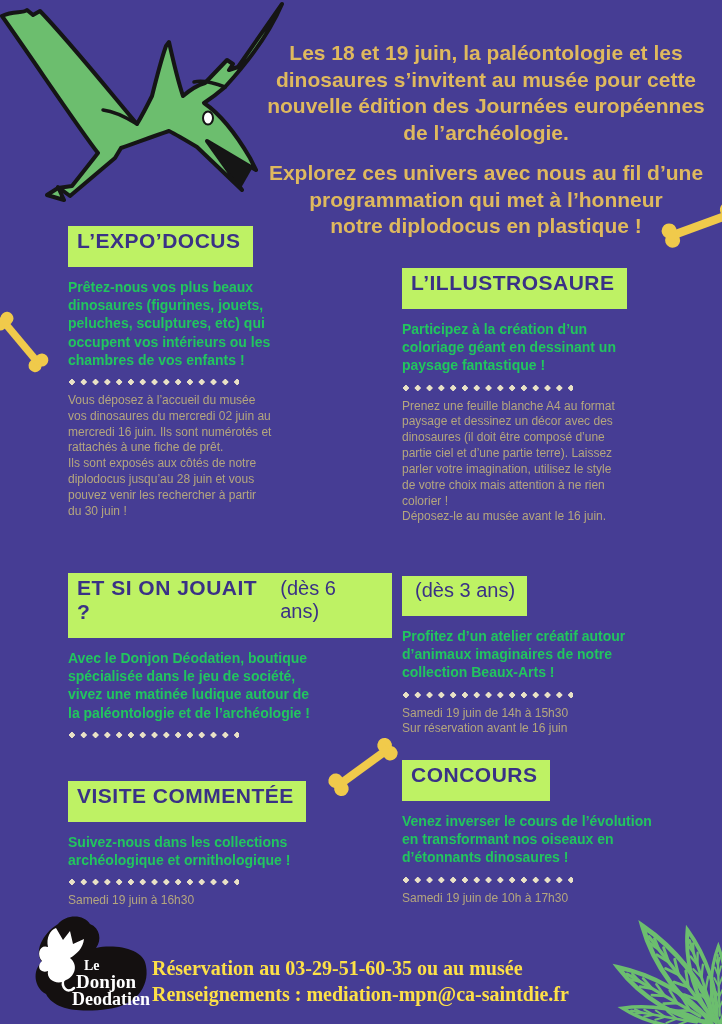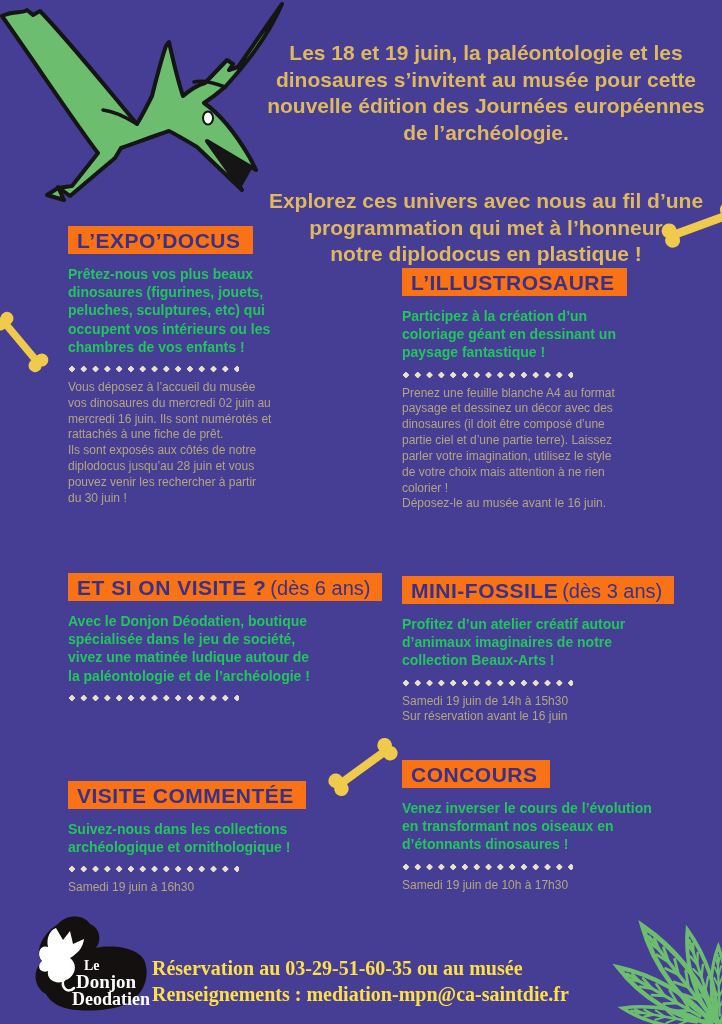--- a/index.html
+++ b/index.html
@@ -21,26 +21,26 @@
     font-size:21px;
     line-height:1.27;
     color:#DFB95E;
     white-space:pre-line;
   }
   
   .section{position:absolute;}
   .badge{
     display:inline-flex;
     align-items:baseline;
-    background:#f97316;
+    background:#bef264;
     color:#3A3186;
     font-weight:bold;
     font-size:21px;
     letter-spacing:.5px;
-    padding:3px 12px 1px 9px;
+    padding:3px 12px 14px 9px;
   }
   .badge-age{font-weight:normal;letter-spacing:0;margin-left:4px;font-size:20px;}
   .badge-age:empty{display:none;}
   .lead{
     margin-top:11px;
     color:#22c55e;
     font-weight:bold;
     font-size:14px;
     line-height:1.3;
     white-space:pre-line;
@@ -102,21 +102,21 @@
     <path d="M206,140 L253,167 L241,188 Z" fill="#151515"></path>
     <ellipse cx="208" cy="118" rx="5" ry="6.5" fill="#ffffff" stroke="#151515" stroke-width="2"></ellipse>
     <path d="M137,124 C124,116 112,111 103,110" stroke="#151515" stroke-width="3.5" fill="none" stroke-linecap="round"></path>
     <path d="M225,87 C212,82 202,80 194,82" stroke="#151515" stroke-width="3.5" fill="none" stroke-linecap="round"></path>
   </svg>
 
   <div class="intro-para" style="left:250px;top:40px;">Les 18 et 19 juin, la paléontologie et les
 dinosaures s’invitent au musée pour cette
 nouvelle édition des Journées européennes
 de l’archéologie.</div>
-  <div class="intro-para" style="left:250px;top:188px;">Explorez ces univers avec nous au fil d’une
+  <div class="intro-para" style="left:250px;top:160px;">Explorez ces univers avec nous au fil d’une
 programmation qui met à l’honneur
 notre diplodocus en plastique !</div>
 
   <svg class="bone" style="left:660px;top:212px;width:80px;height:26px;transform:rotate(-20deg);" viewBox="0 0 80 26" aria-hidden="true">
     <g fill="#F0CA4B">
         <circle cx="9" cy="8" r="7.5"></circle>
         <circle cx="9" cy="18" r="7.5"></circle>
         <circle cx="71" cy="8" r="7.5"></circle>
         <circle cx="71" cy="18" r="7.5"></circle>
         <rect x="8" y="9" width="64" height="8.5"></rect>
@@ -157,21 +157,21 @@
 mercredi 16 juin. Ils sont numérotés et
 rattachés à une fiche de prêt.
 Ils sont exposés aux côtés de notre
 diplodocus jusqu’au 28 juin et vous
 pouvez venir les rechercher à partir
 du 30 juin !</div>
   </div>
 
   <div class="section" style="left:68px;top:573px;width:324px;">
     <div class="badge">
-      <span>ET SI ON VISITE ?</span>
+      <span>ET SI ON JOUAIT ?</span>
       <span class="badge-age">(dès 6 ans)</span>
     </div>
     <div class="lead">Avec le Donjon Déodatien, boutique
 spécialisée dans le jeu de société,
 vivez une matinée ludique autour de
 la paléontologie et de l’archéologie !</div>
     <div class="dots"></div>
   </div>
 
   <div class="section" style="left:68px;top:781px;width:324px;">
@@ -199,21 +199,20 @@
 dinosaures (il doit être composé d’une
 partie ciel et d’une partie terre). Laissez
 parler votre imagination, utilisez le style
 de votre choix mais attention à ne rien
 colorier !
 Déposez-le au musée avant le 16 juin.</div>
   </div>
 
   <div class="section" style="left:402px;top:576px;width:322px;">
     <div class="badge">
-      <span>MINI-FOSSILE</span>
       <span class="badge-age">(dès 3 ans)</span>
     </div>
     <div class="lead">Profitez d’un atelier créatif autour
 d’animaux imaginaires de notre
 collection Beaux-Arts !</div>
     <div class="dots"></div>
     <div class="body-text">Samedi 19 juin de 14h à 15h30
 Sur réservation avant le 16 juin</div>
   </div>
 

